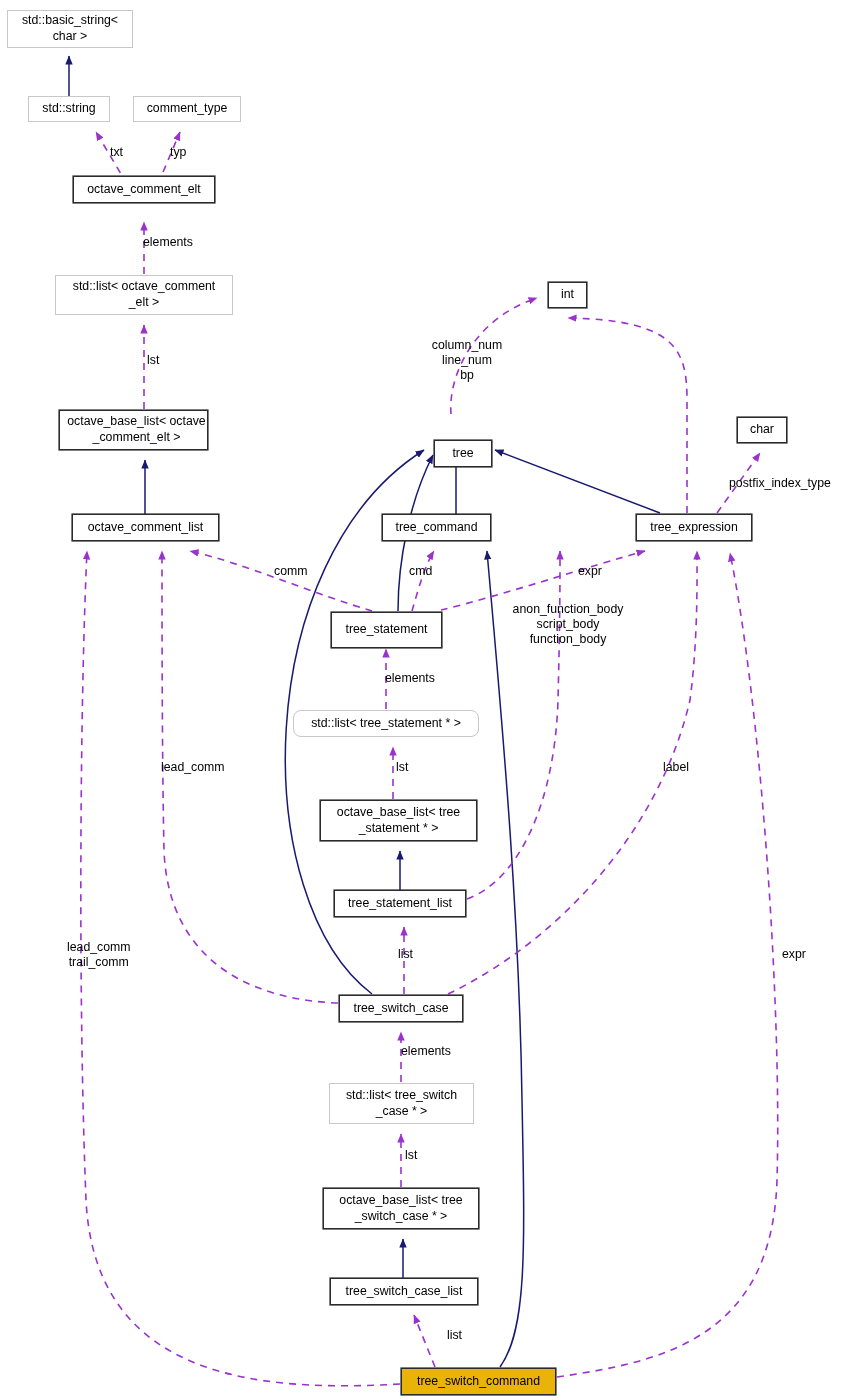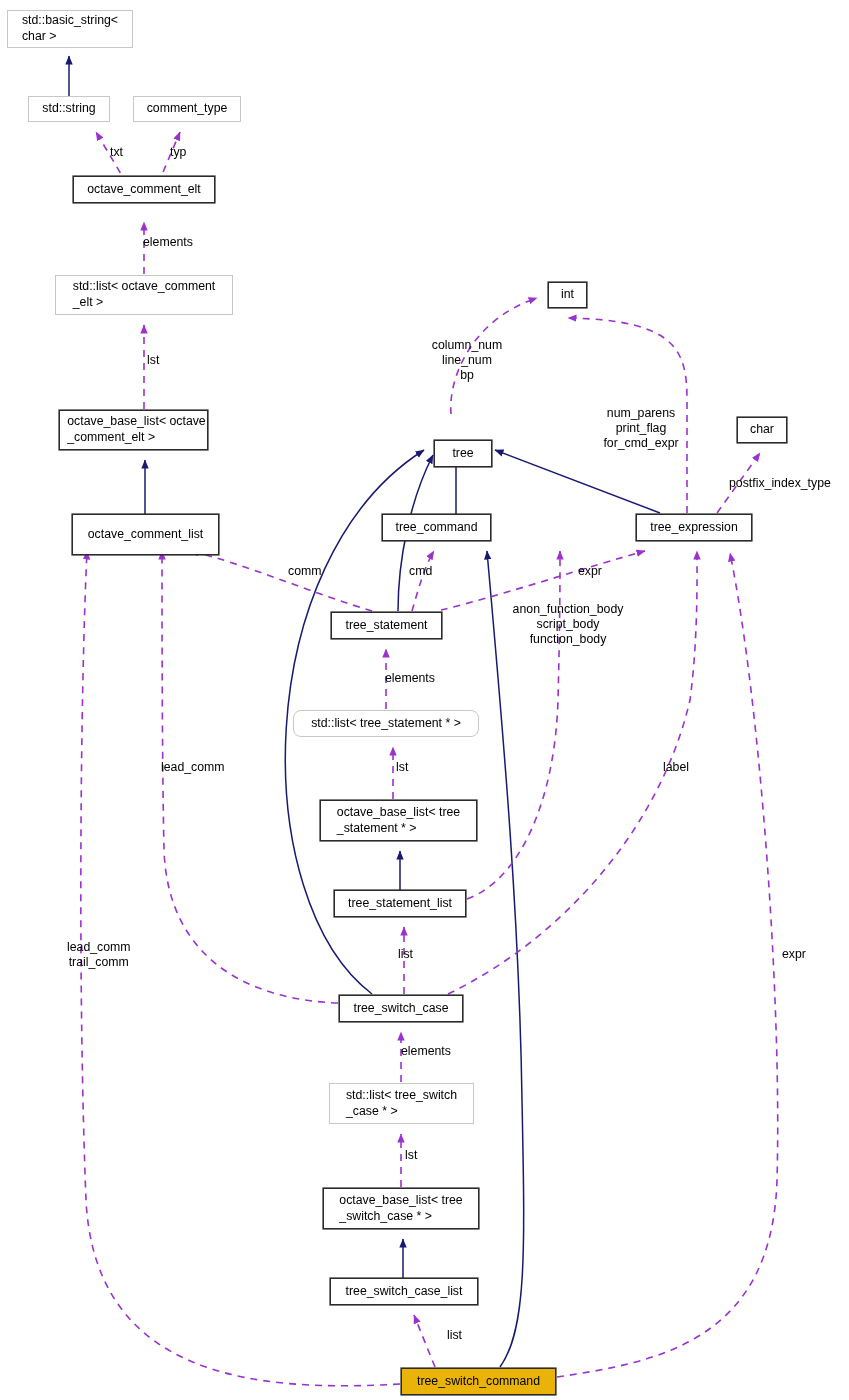--- a/index.html
+++ b/index.html
@@ -3,20 +3,21 @@
 <meta charset="utf-8">
 <style>
   html,body{margin:0;padding:0;background:#ffffff;}
   body{width:849px;height:1400px;font-family:"Liberation Sans","DejaVu Sans",sans-serif;}
   #diagram{position:relative;width:849px;height:1400px;overflow:hidden;background:#fff;}
   svg.edges{position:absolute;left:0;top:0;width:849px;height:1400px;}
   .node{
     position:absolute;
     box-sizing:border-box;
     display:flex;align-items:center;justify-content:center;
+    text-align:center;
     font-size:12.3px;
     color:#000;
     line-height:1.28;
     background:#ffffff;
     white-space:pre;
   }
   .node.solid{border:1px solid #2b2b2b;box-shadow:0 0 0 0.6px #2b2b2b;}
   .node.faint{border:1px solid #c8c8c8;box-shadow:none;}
   .node.hilite{background:#eab308;border:1px solid #2b2b2b;box-shadow:0 0 0 0.6px #2b2b2b;}
   .edge-label{
@@ -113,51 +114,48 @@
 
   <div class="node faint" style="left: 7px; top: 10px; width: 126px; height: 38px;">std::basic_string&lt;
 char &gt;</div>
   <div class="node faint" style="left: 28px; top: 96px; width: 82px; height: 26px;">std::string</div>
   <div class="node faint" style="left: 133px; top: 96px; width: 108px; height: 26px;">comment_type</div>
   <div class="node solid" style="left: 73px; top: 176px; width: 142px; height: 27px;">octave_comment_elt</div>
   <div class="node faint" style="left: 55px; top: 275px; width: 178px; height: 40px;">std::list&lt; octave_comment
 _elt &gt;</div>
   <div class="node solid" style="left: 59px; top: 410px; width: 149px; height: 40px; padding-left: 6px;">octave_base_list&lt; octave
 _comment_elt &gt;</div>
-  <div class="node solid" style="left: 72px; top: 514px; width: 147px; height: 41px;">octave_comment_list</div>
+  <div class="node solid" style="left: 72px; top: 514px; width: 147px; height: 27px;">octave_comment_list</div>
   <div class="node solid" style="left: 548px; top: 282px; width: 39px; height: 26px;">int</div>
   <div class="node solid" style="left: 434px; top: 415px; width: 58px; height: 27px; margin-top: 25px;">tree</div>
   <div class="node solid" style="left: 737px; top: 417px; width: 50px; height: 26px;">char</div>
   <div class="node solid" style="left: 382px; top: 514px; width: 109px; height: 27px;">tree_command</div>
   <div class="node solid" style="left: 636px; top: 514px; width: 116px; height: 27px;">tree_expression</div>
-  <div class="node solid" style="left: 331px; top: 612px; width: 111px; height: 27px;">tree_statement</div>
+  <div class="node solid" style="left: 331px; top: 612px; width: 111px; height: 36px;">tree_statement</div>
   <div class="node faint" style="left: 293px; top: 710px; width: 186px; height: 27px; border-radius: 8px;">std::list&lt; tree_statement * &gt;</div>
   <div class="node solid" style="left: 320px; top: 800px; width: 157px; height: 41px;">octave_base_list&lt; tree
 _statement * &gt;</div>
   <div class="node solid" style="left: 334px; top: 890px; width: 132px; height: 27px;">tree_statement_list</div>
   <div class="node solid" style="left: 339px; top: 995px; width: 124px; height: 27px;">tree_switch_case</div>
   <div class="node faint" style="left: 329px; top: 1083px; width: 145px; height: 41px;">std::list&lt; tree_switch
 _case * &gt;</div>
   <div class="node solid" style="left: 323px; top: 1188px; width: 156px; height: 41px;">octave_base_list&lt; tree
 _switch_case * &gt;</div>
   <div class="node solid" style="left: 330px; top: 1278px; width: 148px; height: 27px;">tree_switch_case_list</div>
   <div class="node hilite" style="left: 401px; top: 1368px; width: 155px; height: 27px;">tree_switch_command</div>
 
   <div class="edge-label left" style="top: 145px; left: 110px;">txt</div>
   <div class="edge-label left" style="top: 145px; left: 170px;">typ</div>
   <div class="edge-label left" style="top: 235px; left: 143px;">elements</div>
   <div class="edge-label left" style="top: 353px; left: 147px;">lst</div>
   <div class="edge-label" style="top: 338px; left: 387px; width: 160px; text-align: center;">column_num
 line_num
 bp</div>
-  <div class="edge-label" style="top: 406px; left: 561px; width: 160px; text-align: center;">num_parens
-print_flag
-for_cmd_expr</div>
   <div class="edge-label left" style="top: 476px; left: 729px;">postfix_index_type</div>
-  <div class="edge-label left" style="top: 564px; left: 288px;">comm</div>
+  <div class="edge-label left" style="top: 564px; left: 274px;">comm</div>
   <div class="edge-label left" style="top: 564px; left: 409px;">cmd</div>
   <div class="edge-label left" style="top: 564px; left: 578px;">expr</div>
   <div class="edge-label" style="top: 602px; left: 488px; width: 160px; text-align: center;">anon_function_body
 script_body
 function_body</div>
   <div class="edge-label left" style="top: 671px; left: 385px;">elements</div>
   <div class="edge-label left" style="top: 760px; left: 396px;">lst</div>
   <div class="edge-label left" style="top: 760px; left: 161px;">lead_comm</div>
   <div class="edge-label left" style="top: 760px; left: 663px;">label</div>
   <div class="edge-label left" style="top: 947px; left: 398px;">list</div>

